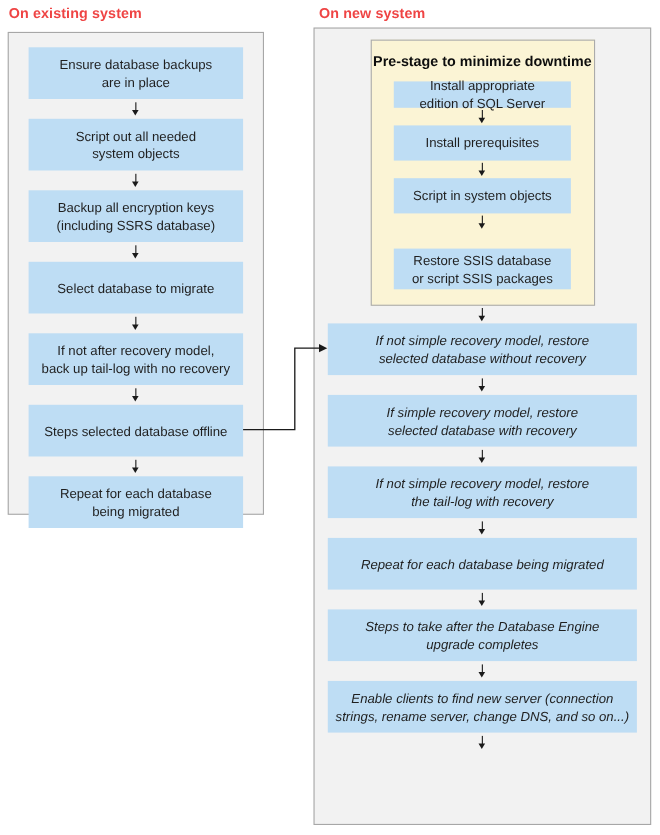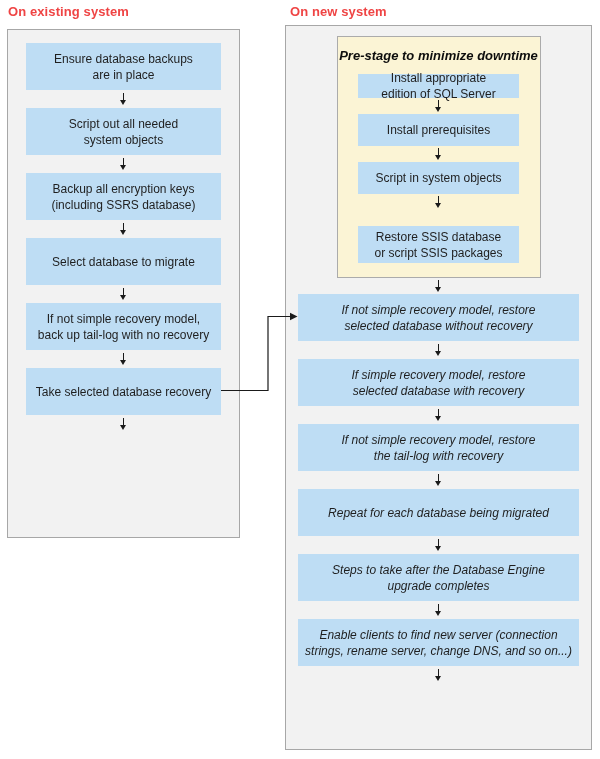--- a/index.html
+++ b/index.html
@@ -9,40 +9,40 @@
     overflow:hidden;
   }
   .col-title {
     position:absolute; top:4px; font-size:13px; font-weight:700; color:#ef4444;
     letter-spacing:0.1px;
   }
   .panel {
     position:absolute; background:#F2F2F2; border:1px solid #A7A7A7;
     box-sizing:border-box; display:flex; flex-direction:column; align-items:center;
   }
-  .left-panel  { left:7px;   top:29px; width:233px; height:509px; padding-top:13px; }
+  .left-panel  { left:7px;   top:29px; width:233px; height:439px; padding-top:13px; }
   .right-panel { left:285px; top:25px; width:307px; height:725px; padding-top:10px; }
 
   .step {
     background:#BEDDF4; flex:none;
     display:flex; align-items:center; justify-content:center;
     text-align:center; font-size:12px; line-height:16px;
     white-space:pre-line; color:#1f1f1f;
   }
   .left-step { width:195px; height:47px; }
   .wide-step { width:281px; height:47px;font-style:italic; }
 
   .prestage {
     flex:none; width:204px; height:242px; box-sizing:border-box;
     background:#FBF4D5; border:1px solid #ABABAB;
     display:flex; flex-direction:column; align-items:center;
   }
   .prestage-title {
     flex:none; height:37px; display:flex; align-items:center; justify-content:center;
-    font-size:13px; font-weight:700; font-style:italic; color:#0d0d0d;
+    font-size:13px; font-weight:700; color:#0d0d0d;
   }
   .pre-step { width:161px; }
   .h36 { height:24px; }
   .h32 { height:32px; }
   .h37 { height:37px;margin-top:16px; }
 
   .gap { flex:none; display:flex; align-items:center; justify-content:center; }
   .gap-18 { height:18px; }
   .gap-16 { height:16px; }
 
@@ -80,29 +80,31 @@
       </div>
     <div class="step left-step">Backup all encryption keys
 (including SSRS database)</div>
     <div class="gap gap-18">
         <span class="arrow-glyph"></span>
       </div>
     <div class="step left-step">Select database to migrate</div>
     <div class="gap gap-18">
         <span class="arrow-glyph"></span>
       </div>
-    <div class="step left-step">If not simple recovery model,
+    <div class="step left-step">If not after recovery model,
 back up tail-log with no recovery</div>
     <div class="gap gap-18">
         <span class="arrow-glyph"></span>
       </div>
-    <div class="step left-step">Take selected database recovery</div>
+    <div class="step left-step">Steps selected database offline</div>
     <div class="gap gap-18">
         <span class="arrow-glyph"></span>
       </div>
+    <div class="step left-step">Repeat for each database
+being migrated</div>
   </div>
 
   <div class="panel right-panel">
 
     <div class="prestage">
       <div class="prestage-title">Pre-stage to minimize downtime</div>
       <div class="step pre-step h36">Install appropriate
 edition of SQL Server</div>
       <div class="gap gap-16">
           <span class="arrow-glyph"></span>

